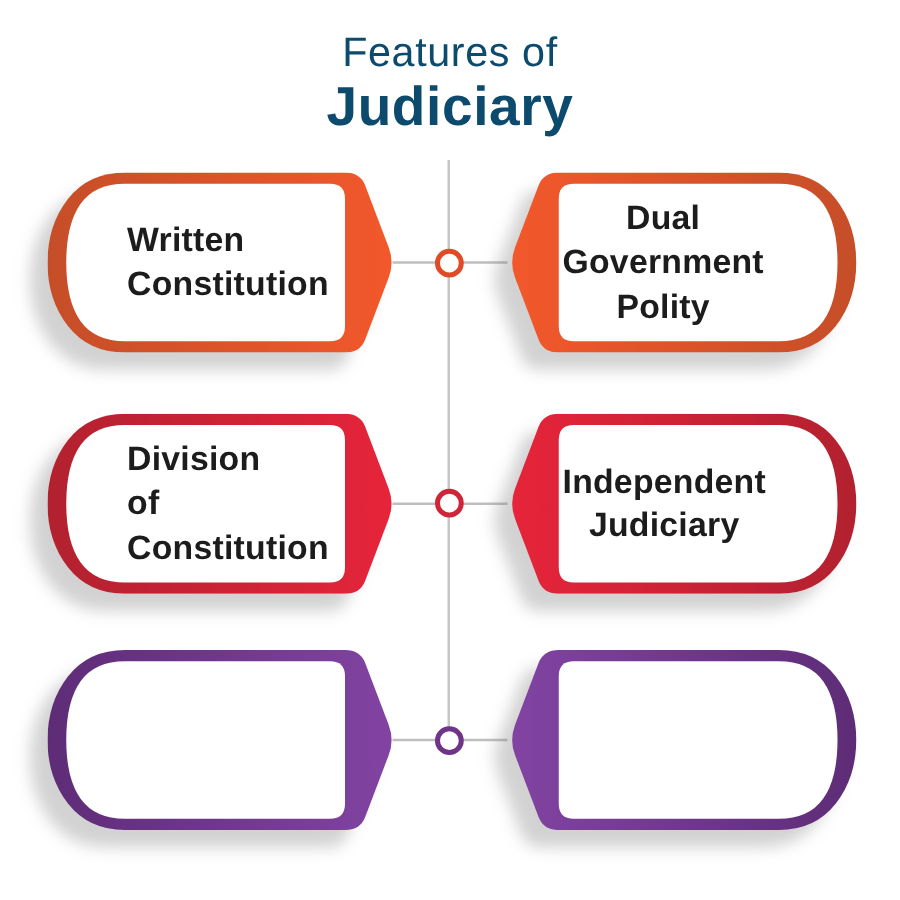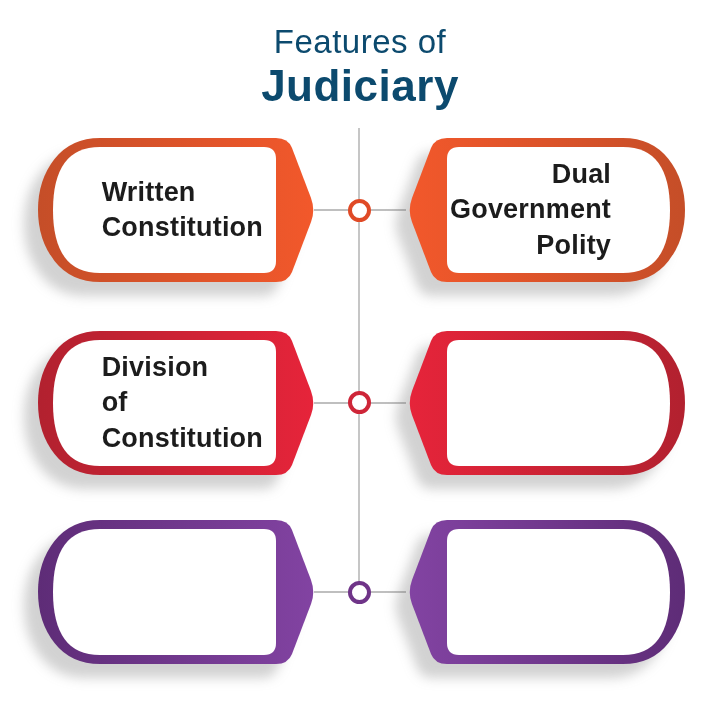--- a/index.html
+++ b/index.html
@@ -69,21 +69,21 @@
   }
   .label-l {
     width: 278px;
     justify-content: flex-end;
     text-align: left;
     padding-right: 53px;
   }
   .label-r {
     width: 284px;
     justify-content: flex-start;
-    text-align: right;
+    text-align: center;
     padding-left: 46px;
   }
 </style>
 </head>
 <body>
 
 <div class="canvas">
 
   <div class="title">
     <div class="title-line1">Features of</div>
@@ -144,20 +144,22 @@
   <svg class="shape" style="left:404px; top:331px" width="284" height="144" viewBox="0 0 278 144">
     <defs>
       <linearGradient id="g1r" x1="0" y1="0" x2="1" y2="0">
         <stop offset="0" stop-color="#E6243A"></stop>
         <stop offset="1" stop-color="#B2212F"></stop>
       </linearGradient>
     </defs>
     <path fill="url(#g1r)" d="M 216 0 H 40 Q 28 0 24 10 L 5 60 Q 0.5 72 5 84 L 24 134 Q 28 144 40 144 H 216 Q 245 144 261.5 123 Q 278 102 278 72 Q 278 42 261.5 21 Q 245 0 216 0 Z"></path>
     <path fill="#ffffff" d="M 216 9 H 52 Q 40 9 40 21 V 123 Q 40 135 52 135 H 216 Q 240 135 251.5 119 Q 263 103 263 72 Q 263 41 251.5 25 Q 240 9 216 9 Z"></path>
   </svg>
+  <div class="label label-r" style="left:404px; top:331px">Independent
+Judiciary</div>
 
   <svg class="node" style="left:347px; top:390px" width="25" height="25">
     <circle cx="12.5" cy="12.5" r="9.5" fill="#ffffff" stroke-width="4" stroke="#CE2538"></circle>
   </svg>
 
   <div class="hline" style="top:591px"></div>
 
   <svg class="shape" style="left:38px; top:520px" width="278" height="144" viewBox="0 0 278 144">
     <defs>
       <linearGradient id="g2l" x1="0" y1="0" x2="1" y2="0">

